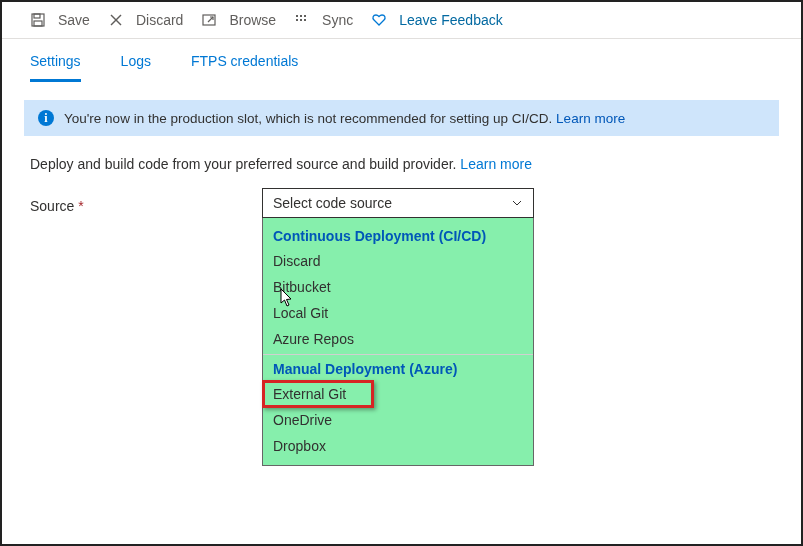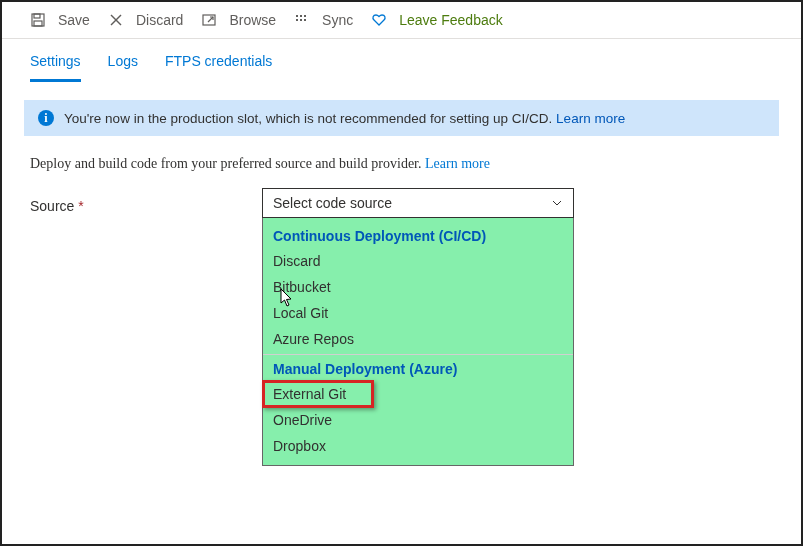--- a/index.html
+++ b/index.html
@@ -24,21 +24,21 @@
   }
   .toolbar-item {
     display: inline-flex;
     align-items: center;
     gap: 12px;
     cursor: pointer;
   }
   .toolbar-item svg { width: 16px; height: 16px; }
   .tabs {
     display: flex;
-    gap: 27px;
+    gap: 40px;
     padding: 14px 28px 0 28px;
   }
   .tab {
     color: #0078d4;
     padding-bottom: 10px;
     cursor: pointer;
   }
   .tab.active {
     border-bottom: 3px solid #0078d4;
     font-weight: 400;
@@ -57,36 +57,35 @@
   .info-icon {
     width: 16px; height: 16px; border-radius: 50%;
     background: #0078d4; color: #fff;
     display: inline-flex; align-items: center; justify-content: center;
     font-family: Georgia, serif; font-weight: bold; font-size: 12px;
     flex-shrink: 0;
   }
   .desc {
     padding: 20px 28px 6px 28px;
     color: #323130;
-    font-family: Liberation Serif, serif;
   }
   .desc a { color: #0078d4; text-decoration: none; }
   .form-row {
     display: flex;
     padding: 10px 28px;
     align-items: center;
   }
   .form-label {
     width: 232px;
     padding-top: 6px;
   }
   .req { color: #a4262c; }
   .select-box {
     position: relative;
-    width: 312px;
+    width: 272px;
   }
   .select-trigger {
     border: 1px solid #323130;
     height: 30px;
     display: flex;
     align-items: center;
     justify-content: space-between;
     padding: 0 10px;
     cursor: pointer;
     background: #fff;
@@ -167,21 +166,21 @@
     <svg viewBox="0 0 16 16" fill="#605e5c">
         <rect x="2" y="3" width="2" height="2"></rect>
         <rect x="6" y="3" width="2" height="2"></rect>
         <rect x="2" y="7" width="2" height="2"></rect>
         <rect x="6" y="7" width="2" height="2"></rect>
         <rect x="10" y="3" width="2" height="2"></rect>
         <rect x="10" y="7" width="2" height="2"></rect>
       </svg>
     <span>Sync</span>
   </span>
-  <span class="toolbar-item" style="color:#4d7c0f;align-items:flex-end;">
+  <span class="toolbar-item" style="color:#0369a1;align-items:flex-end;">
     <svg viewBox="0 0 16 16" fill="none" stroke="#0078d4" stroke-width="1.3">
         <path d="M8 13 L3 8 C1 6 2 3 5 3 C6.5 3 8 4.5 8 4.5 C8 4.5 9.5 3 11 3 C14 3 15 6 13 8 Z"></path>
       </svg>
     <span>Leave Feedback</span>
   </span>
 </div>
 
 <div class="tabs">
   <div class="tab active">Settings</div>
   <div class="tab">Logs</div>

